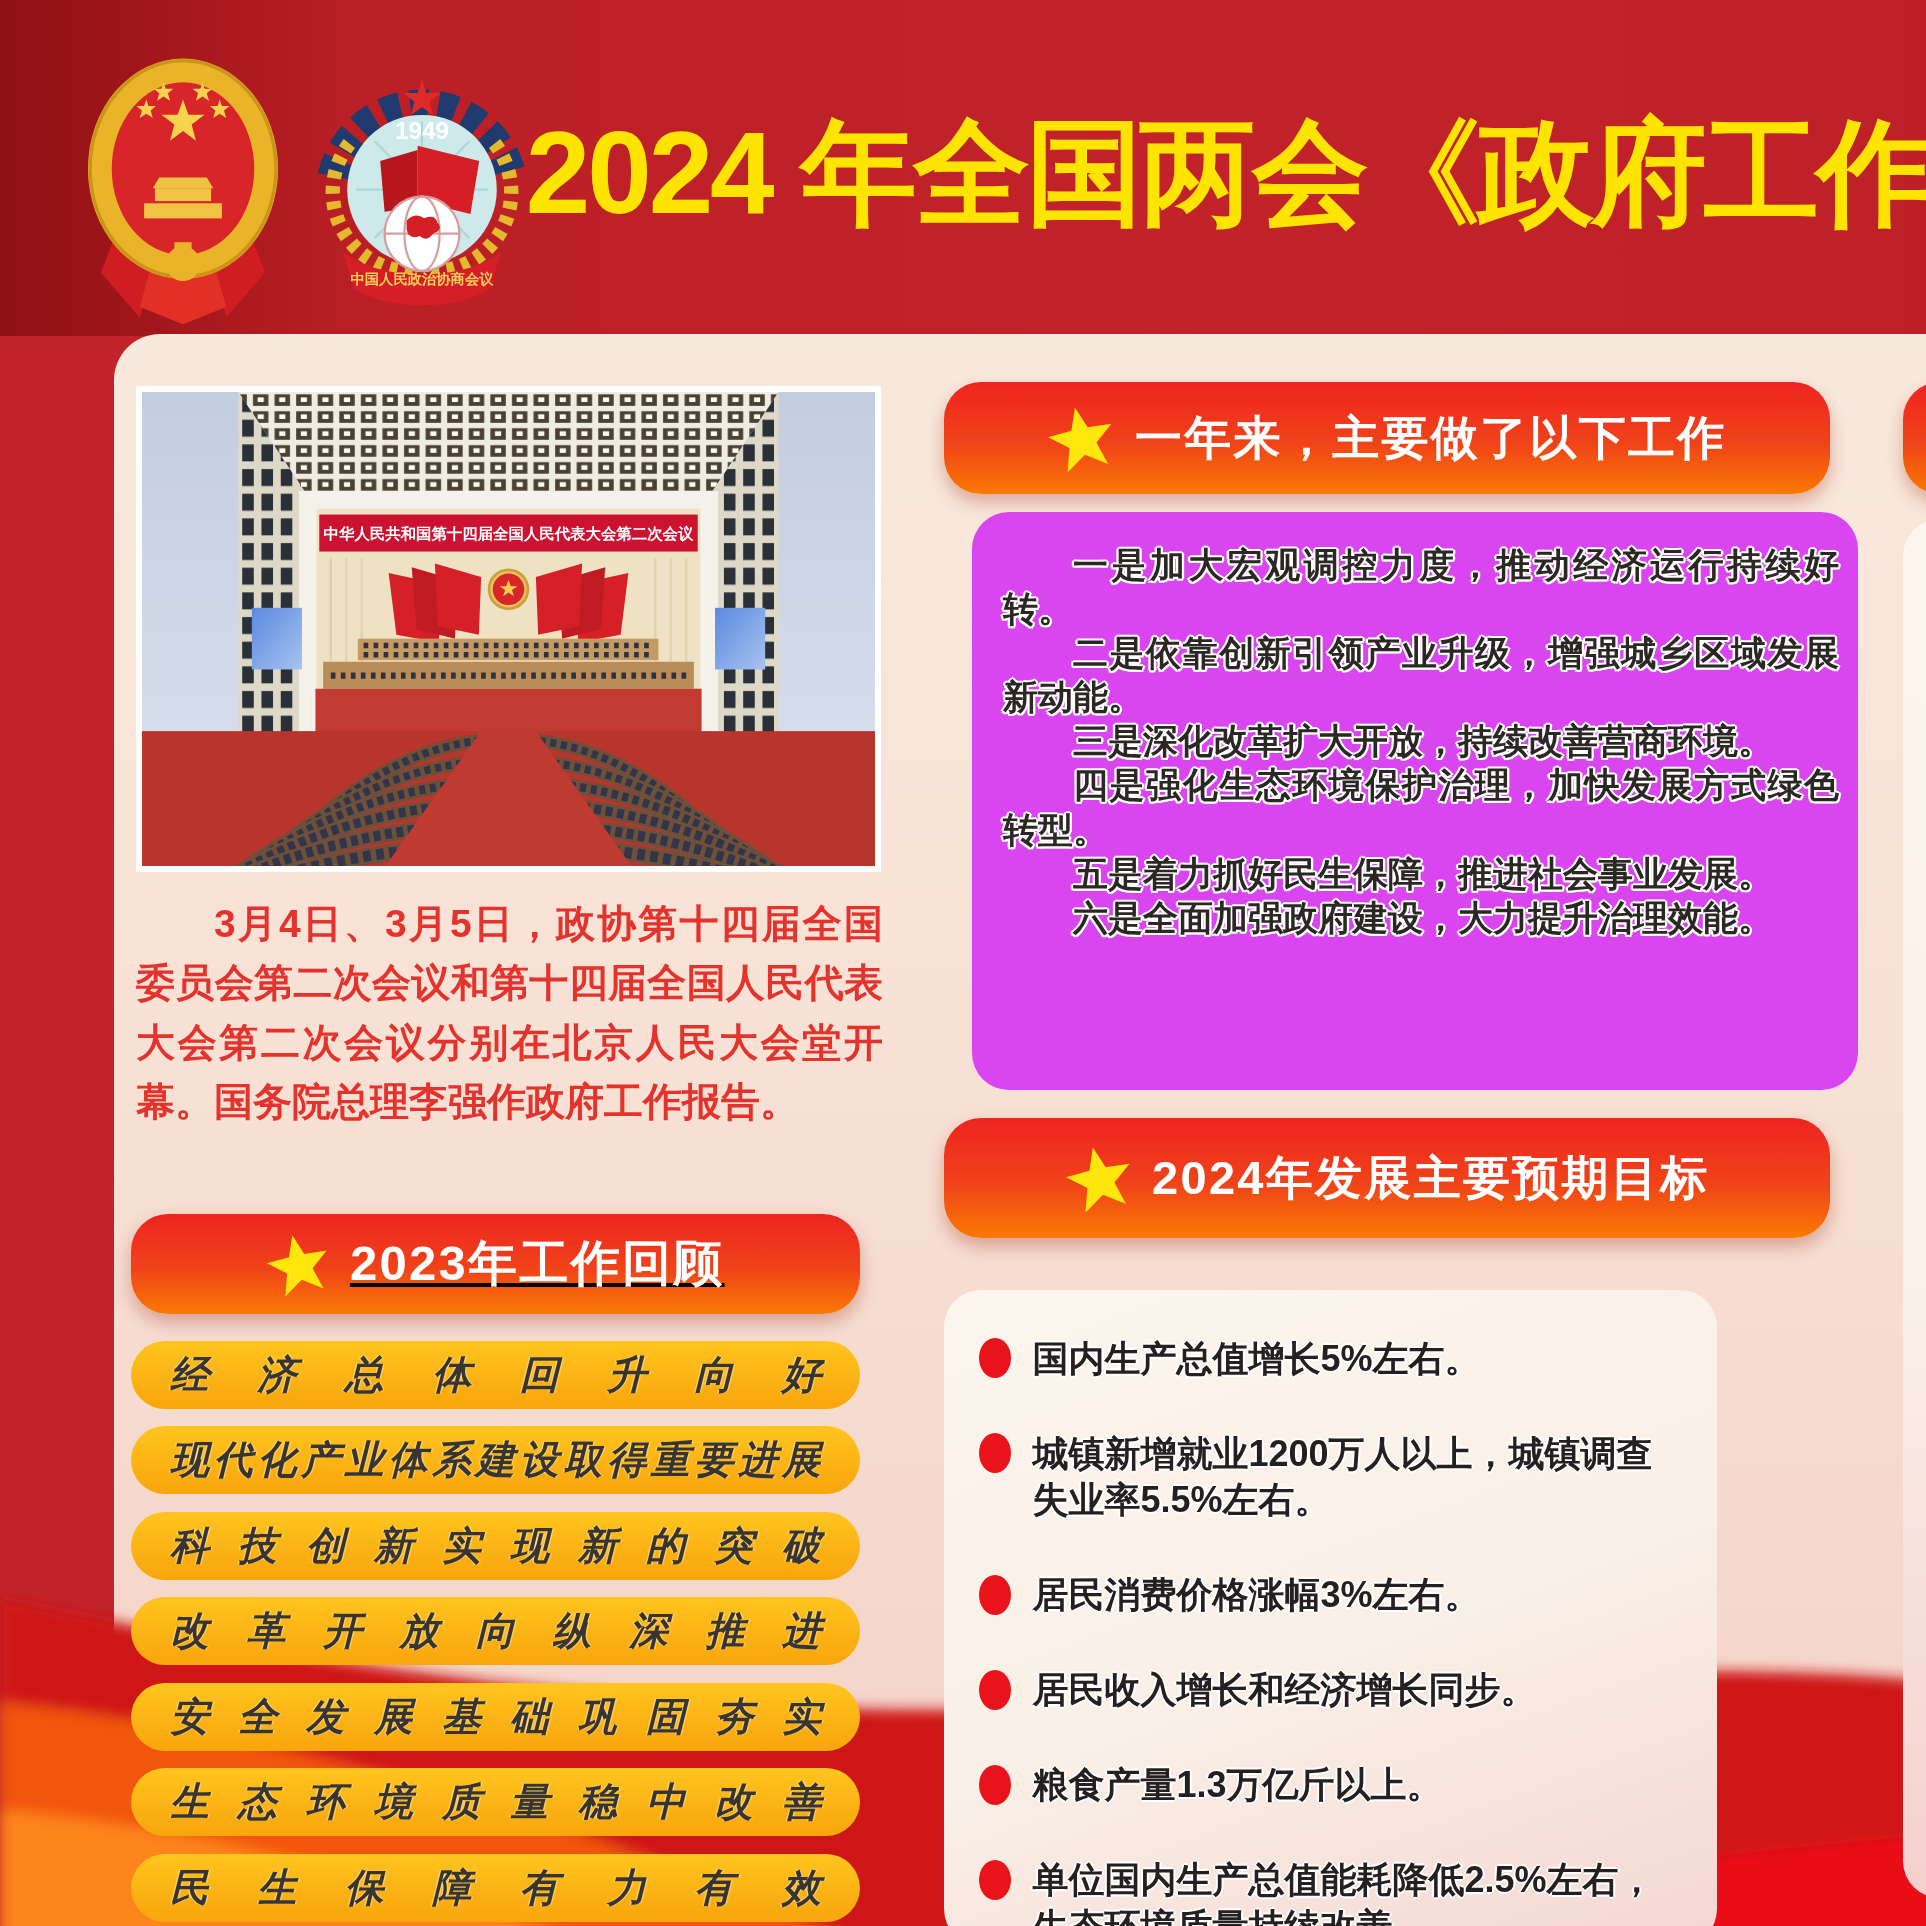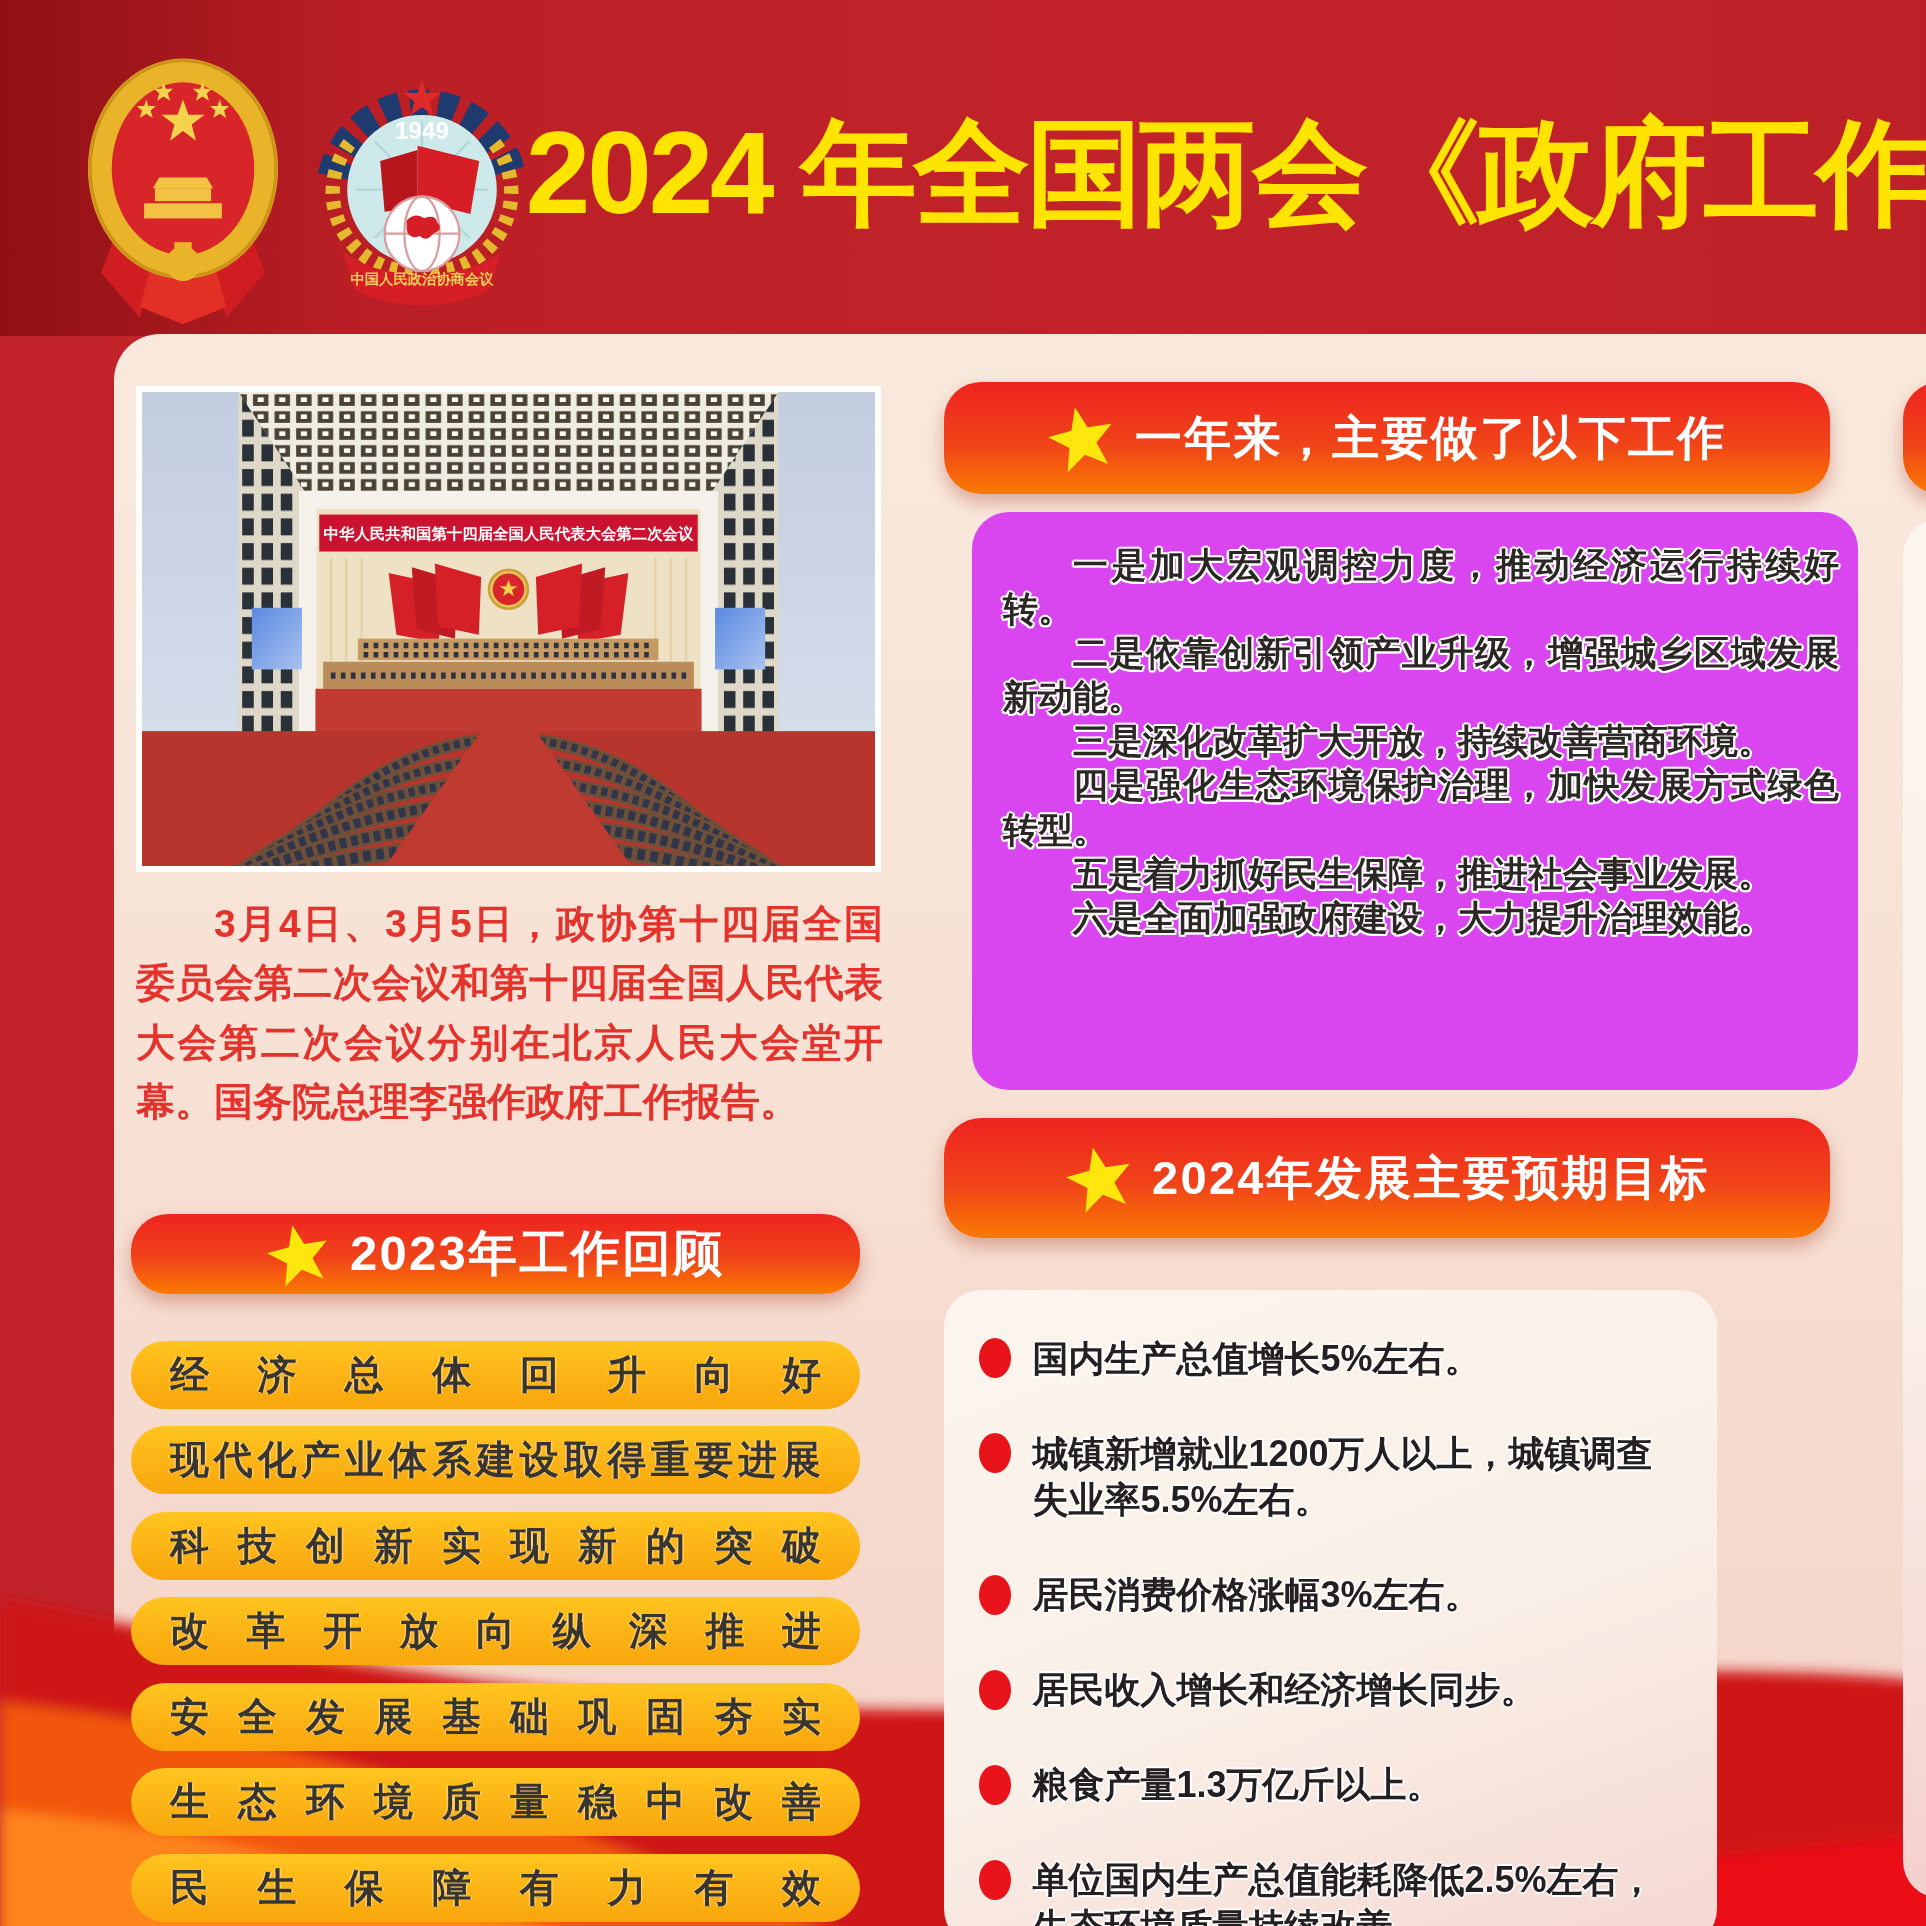--- a/index.html
+++ b/index.html
@@ -27,21 +27,21 @@
   .photo-frame{position:absolute;left:136px;top:386px;width:745px;height:486px;
     background:#ffffff;padding:6.2px;box-sizing:border-box;z-index:3;}
   .intro{position:absolute;left:136px;top:894px;width:747px;z-index:3;
     color:#e4322c;font-size:39px;font-weight:bold;line-height:1.52;
     text-indent:2em;text-align:justify;}
   .bar{position:absolute;left:131px;width:729px;height:68px;border-radius:34px;z-index:3;
     background:linear-gradient(180deg,#ffc51f 0%,#fbb114 60%,#f8a60c 100%);
     color:#383430;font-size:39px;font-weight:bold;line-height:68px;
     padding:0 39px;box-sizing:border-box;
     text-align:justify;text-align-last:justify;
-    text-shadow:1.5px 0 0 #fff5,-1.5px 0 0 #fff5;}
+    text-shadow:1.5px 0 0 #fff5,-1.5px 0 0 #fff5;font-style:italic;}
   
   .pink-panel{position:absolute;left:944px;top:512px;width:886px;height:578px;
     border-radius:37px;background:#d946ef;z-index:3;
     padding:31px 19px 0 31px;box-sizing:border-box;margin-left:28px;}
   .pink-panel p, .cream-panel-r p{margin:0;color:#2b2724;font-weight:bold;
     text-indent:2em;text-align:justify;
     text-shadow:2.3px 0 0 #fff,-2.3px 0 0 #fff,0 2.3px 0 #fff,0 -2.3px 0 #fff,
                 1.5px 1.5px 0 #fff,-1.5px 1.5px 0 #fff,1.5px -1.5px 0 #fff,-1.5px -1.5px 0 #fff;}
   .pink-panel p{font-size:35px;line-height:1.26;}
   .cream-panel-m{position:absolute;left:944px;top:1290px;width:773px;height:656px;
@@ -200,21 +200,21 @@
         <ellipse cx="951" cy="2350" rx="1510" ry="1230" stroke="#30354a" stroke-width="26" stroke-dasharray="18 12"></ellipse>
         <ellipse cx="951" cy="2350" rx="1650" ry="1175" stroke="#6e4f39" stroke-width="42"></ellipse>
         <ellipse cx="951" cy="2350" rx="1650" ry="1175" stroke="#30354a" stroke-width="28" stroke-dasharray="20 14"></ellipse>
       </g>
       <polygon points="880,880 1022,880 1270,1230 632,1230" fill="#bf3a31"></polygon>
     </svg>
   </div>
 
   <div class="intro">3月4日、3月5日，政协第十四届全国委员会第二次会议和第十四届全国人民代表大会第二次会议分别在北京人民大会堂开幕。国务院总理李强作政府工作报告。</div>
 
-  <div class="sec-header" style="left:131px;top:1214px;width:729px;height:80px;">
+  <div class="sec-header" style="left:131px;top:1214px;width:729px;height:100px;text-decoration:underline;">
     <svg class="star" width="65" height="65" viewBox="0 0 100 100">
       <polygon points="50,4 62,36 97,38 70,60 80,94 50,74 20,94 30,60 3,38 38,36" fill="#ffe70e" transform="rotate(-12 50 50)"></polygon>
     </svg>
     <span class="hlabel" style="font-size:49px;">2023年工作回顾</span>
   </div>
 
   <div class="bar" style="top:1341px;">经济总体回升向好</div>
   <div class="bar" style="top:1426px;">现代化产业体系建设取得重要进展</div>
   <div class="bar" style="top:1512px;">科技创新实现新的突破</div>
   <div class="bar" style="top:1597px;">改革开放向纵深推进</div>

